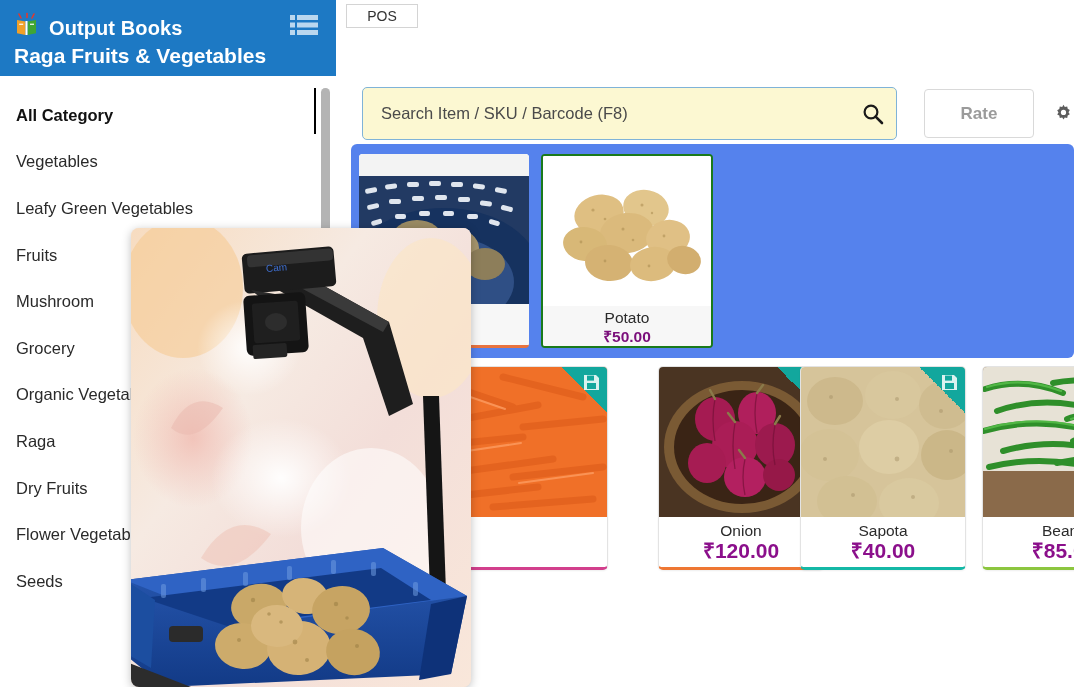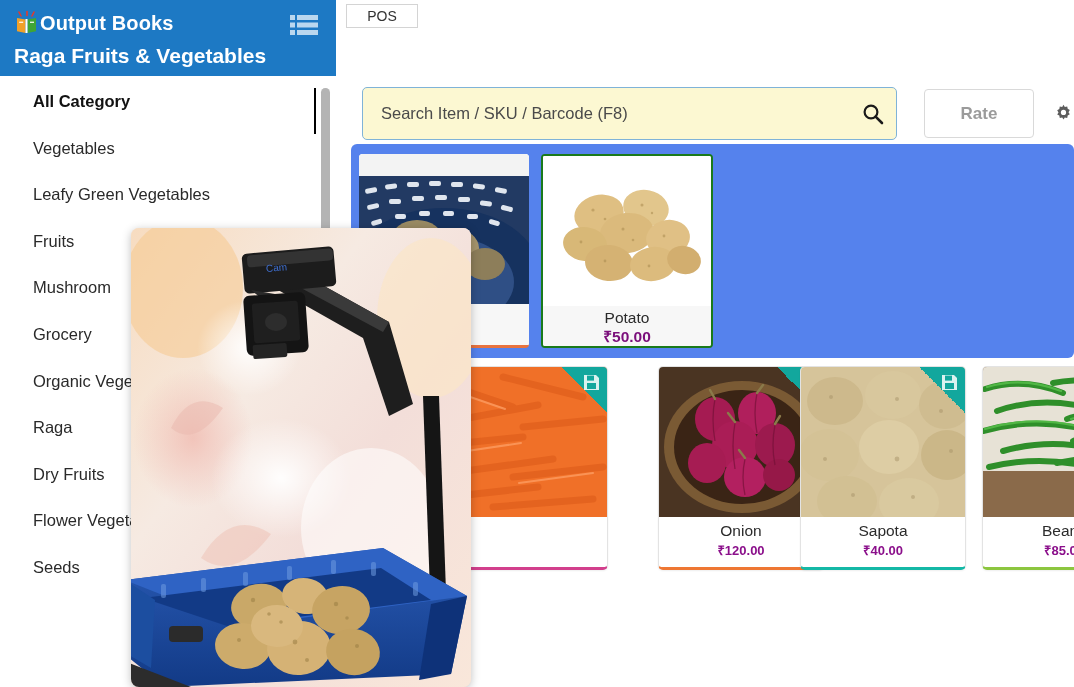--- a/index.html
+++ b/index.html
@@ -17,21 +17,21 @@
     width: 336px; height: 687px;
     background: #ffffff;
   }
   #brand-header {
     position: relative;
     width: 336px; height: 76px;
     background: #1d79c4;
     color: #fff;
     padding: 8px 14px 0 14px;
   }
-  .brand-row-1 { display: flex; align-items: center; height: 30px; }
+  .brand-row-1 { display: flex; align-items: flex-end; gap: 9px; height: 30px; }
   .logo-box { width: 26px; height: 26px; position: relative; flex: 0 0 26px; }
   .brand-name {
     font-size: 20px; font-weight: 700; letter-spacing: .1px; line-height: 1;
     white-space: nowrap;
   }
   .brand-row-2 {
     font-size: 21px; font-weight: 600; line-height: 1.1;
     margin-top: 6px; white-space: nowrap;
   }
   #list-toggle-icon {
@@ -40,22 +40,22 @@
   }
 
   #category-list {
     position: absolute; left: 0; top: 76px;
     width: 316px; height: 611px;
     padding-top: 16px;
     overflow: hidden;
   }
   .cat-item {
     height: 46.6px;
-    display: flex; align-items: flex-start;
-    padding-left: 33px;
+    display: flex; align-items: center;
+    padding-left: 16px;
     font-size: 16.5px;
     color: #2a2a2a;
     white-space: nowrap;
     cursor: pointer;
   }
   .cat-item.active { font-weight: 700; color: #111; }
 
   
   #cat-scrollbar {
     position: absolute; left: 318px; top: 88px;
@@ -154,21 +154,21 @@
   }
   .prod-img { position: relative; width: 100%; height: 150px; overflow: hidden; }
   .corner-badge {
     position: absolute; right: 0; top: 0;
     width: 46px; height: 46px;
     background: linear-gradient(225deg, #12a79d 0%, #12a79d 50%, transparent 50%);
   }
   .corner-badge svg { position: absolute; right: 7px; top: 7px; }
   .prod-meta { text-align: center; padding-top: 4px; }
   .prod-name { font-size: 15.5px; color: #2b2b2b; line-height: 20px; }
-  .prod-price { font-size: 13px; color: #8b0f8b; font-weight: 700; line-height: 20px; }
+  .prod-price { font-size: 21px; color: #8b0f8b; font-weight: 700; line-height: 20px; }
 
   
   #overlay-photo {
     position: absolute; left: 131px; top: 228px;
     width: 340px; height: 459px;
     border-radius: 8px;
     overflow: hidden;
     box-shadow: 0 2px 10px rgba(0,0,0,.25);
     background: #f6e3d4;
   }

